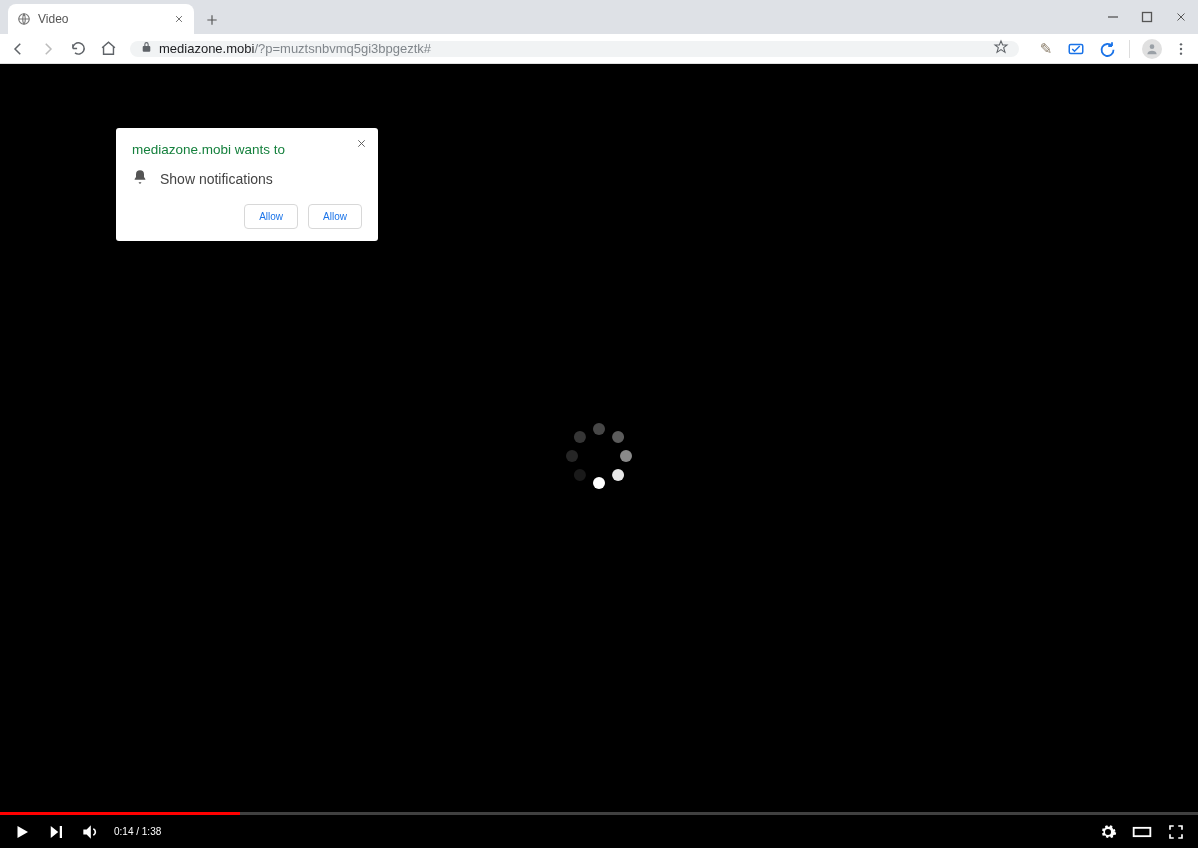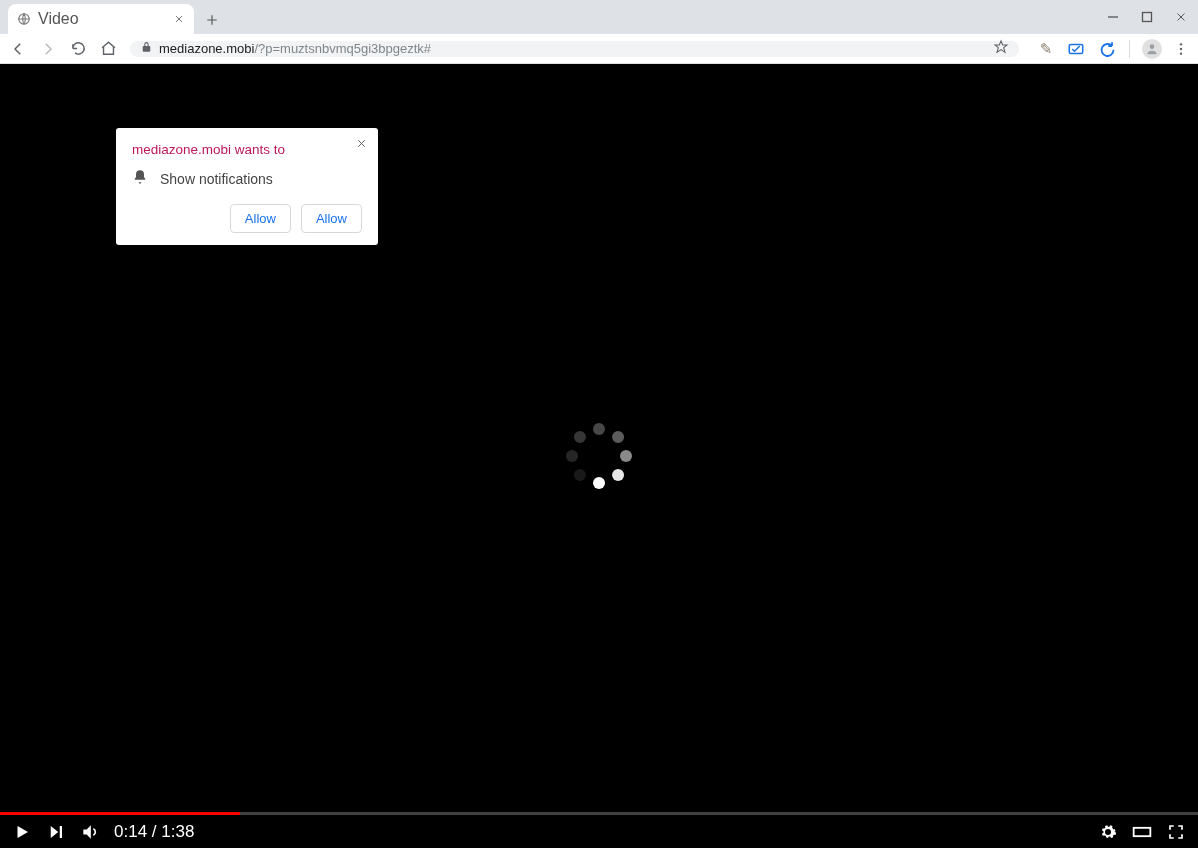--- a/index.html
+++ b/index.html
@@ -22,21 +22,21 @@
     position: relative;
   }
   .tab {
     background: #fff;
     height: 30px;
     width: 186px;
     border-radius: 8px 8px 0 0;
     display: flex;
     align-items: center;
     padding: 0 8px;
-    font-size: 16px;
+    font-size: 12px;
     color: #555;
     gap: 6px;
   }
   .tab .favicon {
     width: 16px; height: 16px;
     display: flex; align-items: center; justify-content: center;
     color: #888;
   }
   .tab .title { flex: 1; overflow: hidden; white-space: nowrap; }
   .tab .close-tab {
@@ -128,39 +128,39 @@
     border-radius:3px;
     box-shadow:0 4px 12px rgba(0,0,0,.3);
     padding:14px 16px 12px 16px;
     font-size:13px;
     color:#222;
   }
   .perm-popup .close {
     position:absolute; right:8px; top:6px; color:#555; font-size:14px;
     width:18px; height:18px; display:flex;align-items:center;justify-content:center;
   }
-  .perm-popup .heading { font-size:13.5px; color:#be185d; margin-bottom:12px;}
+  .perm-popup .heading { font-size:13.5px; color:#15803d; margin-bottom:12px;}
   .perm-popup .row { display:flex; align-items:center; gap:12px; margin-bottom:16px; color:#444; font-size:14px;}
   .perm-popup .row .bell { color:#666;}
   .perm-popup .buttons { display:flex; justify-content:flex-end; gap:10px;}
   .perm-popup .buttons button {
     background:#fff; border:1px solid #d8d8d8; border-radius:4px;
-    padding:6px 14px; font-size:13px; color:#1a73e8; cursor:pointer;
+    padding:6px 14px; font-size:10px; color:#1a73e8; cursor:pointer;
   }
 
   
   .progress-track {
     position:absolute; left:0; right:0; bottom:33px; height:3px;
     background:rgba(255,255,255,0.25);
   }
   .progress-played { height:100%; background:#ff0000; width:20%; }
   .ctrl-bar {
     position:absolute; left:0; right:0; bottom:0; height:33px;
     display:flex; align-items:center;
-    color:#fff; font-size:17px;
+    color:#fff; font-size:10px;
     padding:0 12px;
     gap:14px;
   }
   .ctrl-bar .spacer { flex:1; }
   .ctrl-bar .ic {
     width:20px; height:20px; display:flex; align-items:center; justify-content:center;
   }
 </style>
 </head>
 <body>

